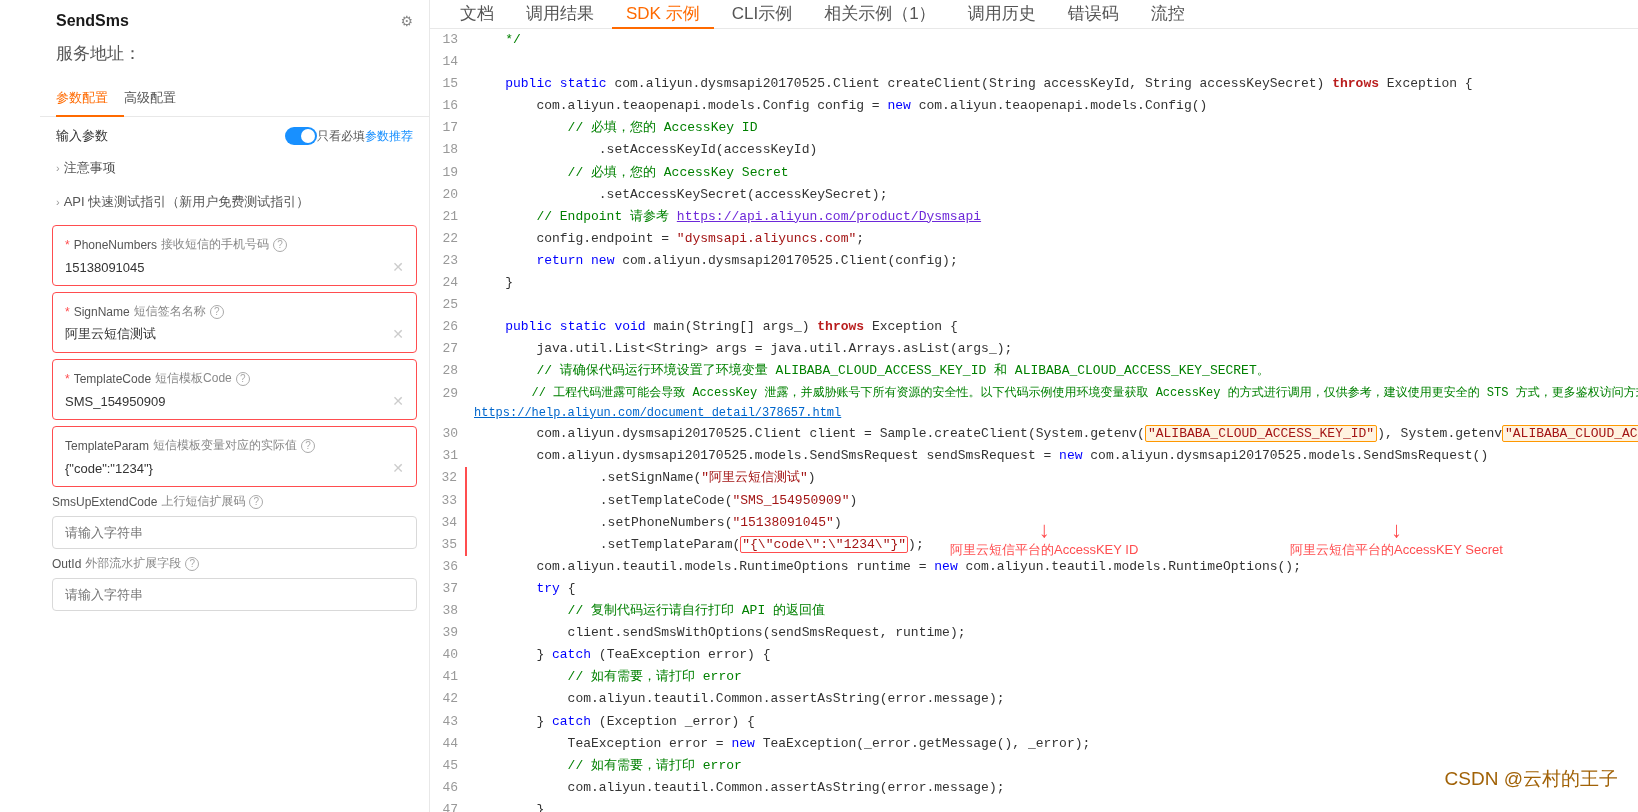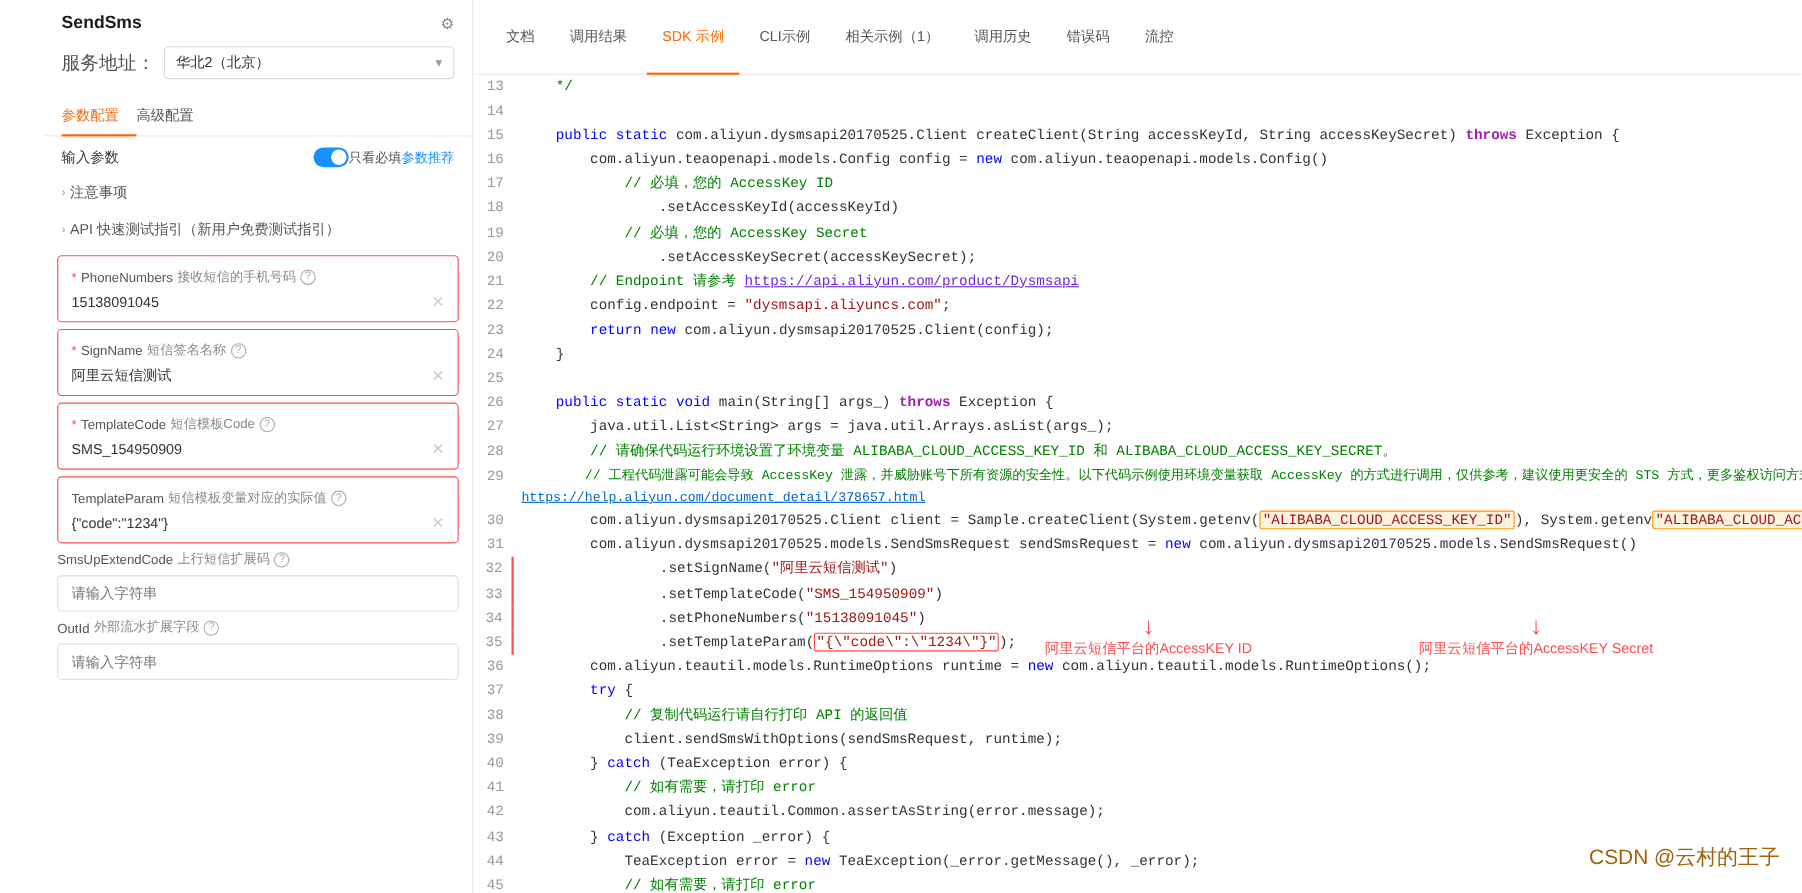--- a/index.html
+++ b/index.html
@@ -233,22 +233,22 @@
     .code-tabs {
       display: flex;
       align-items: center;
       border-bottom: 1px solid #e8e8e8;
       padding: 0 16px;
       gap: 4px;
       flex-shrink: 0;
     }
 
     .code-tab {
-      padding: 24px 14px;
-      font-size: 13px;
+      padding: 2px 14px;
+      font-size: 17px;
       color: #555;
       cursor: pointer;
       border-bottom: 2px solid transparent;
       margin-bottom: -1px;
       white-space: nowrap;
     }
 
     .code-tab.active {
       color: #ff6a00;
       border-bottom: 2px solid #ff6a00;
@@ -283,21 +283,21 @@
 
     .line-code {
       padding: 0 8px;
       white-space: pre;
       color: #333;
       line-height: 1.7;
       vertical-align: top;
     }
 
     .kw { color: #0000ff; }
-    .kw-orange { color: #a21caf; font-weight: 600; }
+    .kw-orange { color: #b91c1c; font-weight: 600; }
     .str { color: #a31515; }
     .comment { color: #008000; }
 
     .csdn-watermark {
       position: fixed;
       bottom: 20px;
       right: 20px;
       font-size: 19px;
       color: #a16207;
     }
@@ -335,24 +335,20 @@
 <body>
 
 <div class="left-panel">
   <div class="left-header">
     <span class="left-title">SendSms</span>
     <span class="settings-icon">⚙</span>
   </div>
 
   <div class="service-row">
     <span class="service-label">服务地址：</span>
-    <div class="service-select">
-      <span>华北2（北京）</span>
-      <span class="chevron-icon">▾</span>
-    </div>
   </div>
 
   <div class="tabs-row">
     <div class="tab-item active">参数配置</div>
     <div class="tab-item">高级配置</div>
   </div>
 
   <div class="params-header">
     <span class="params-title">输入参数</span>
     <div class="params-controls">

